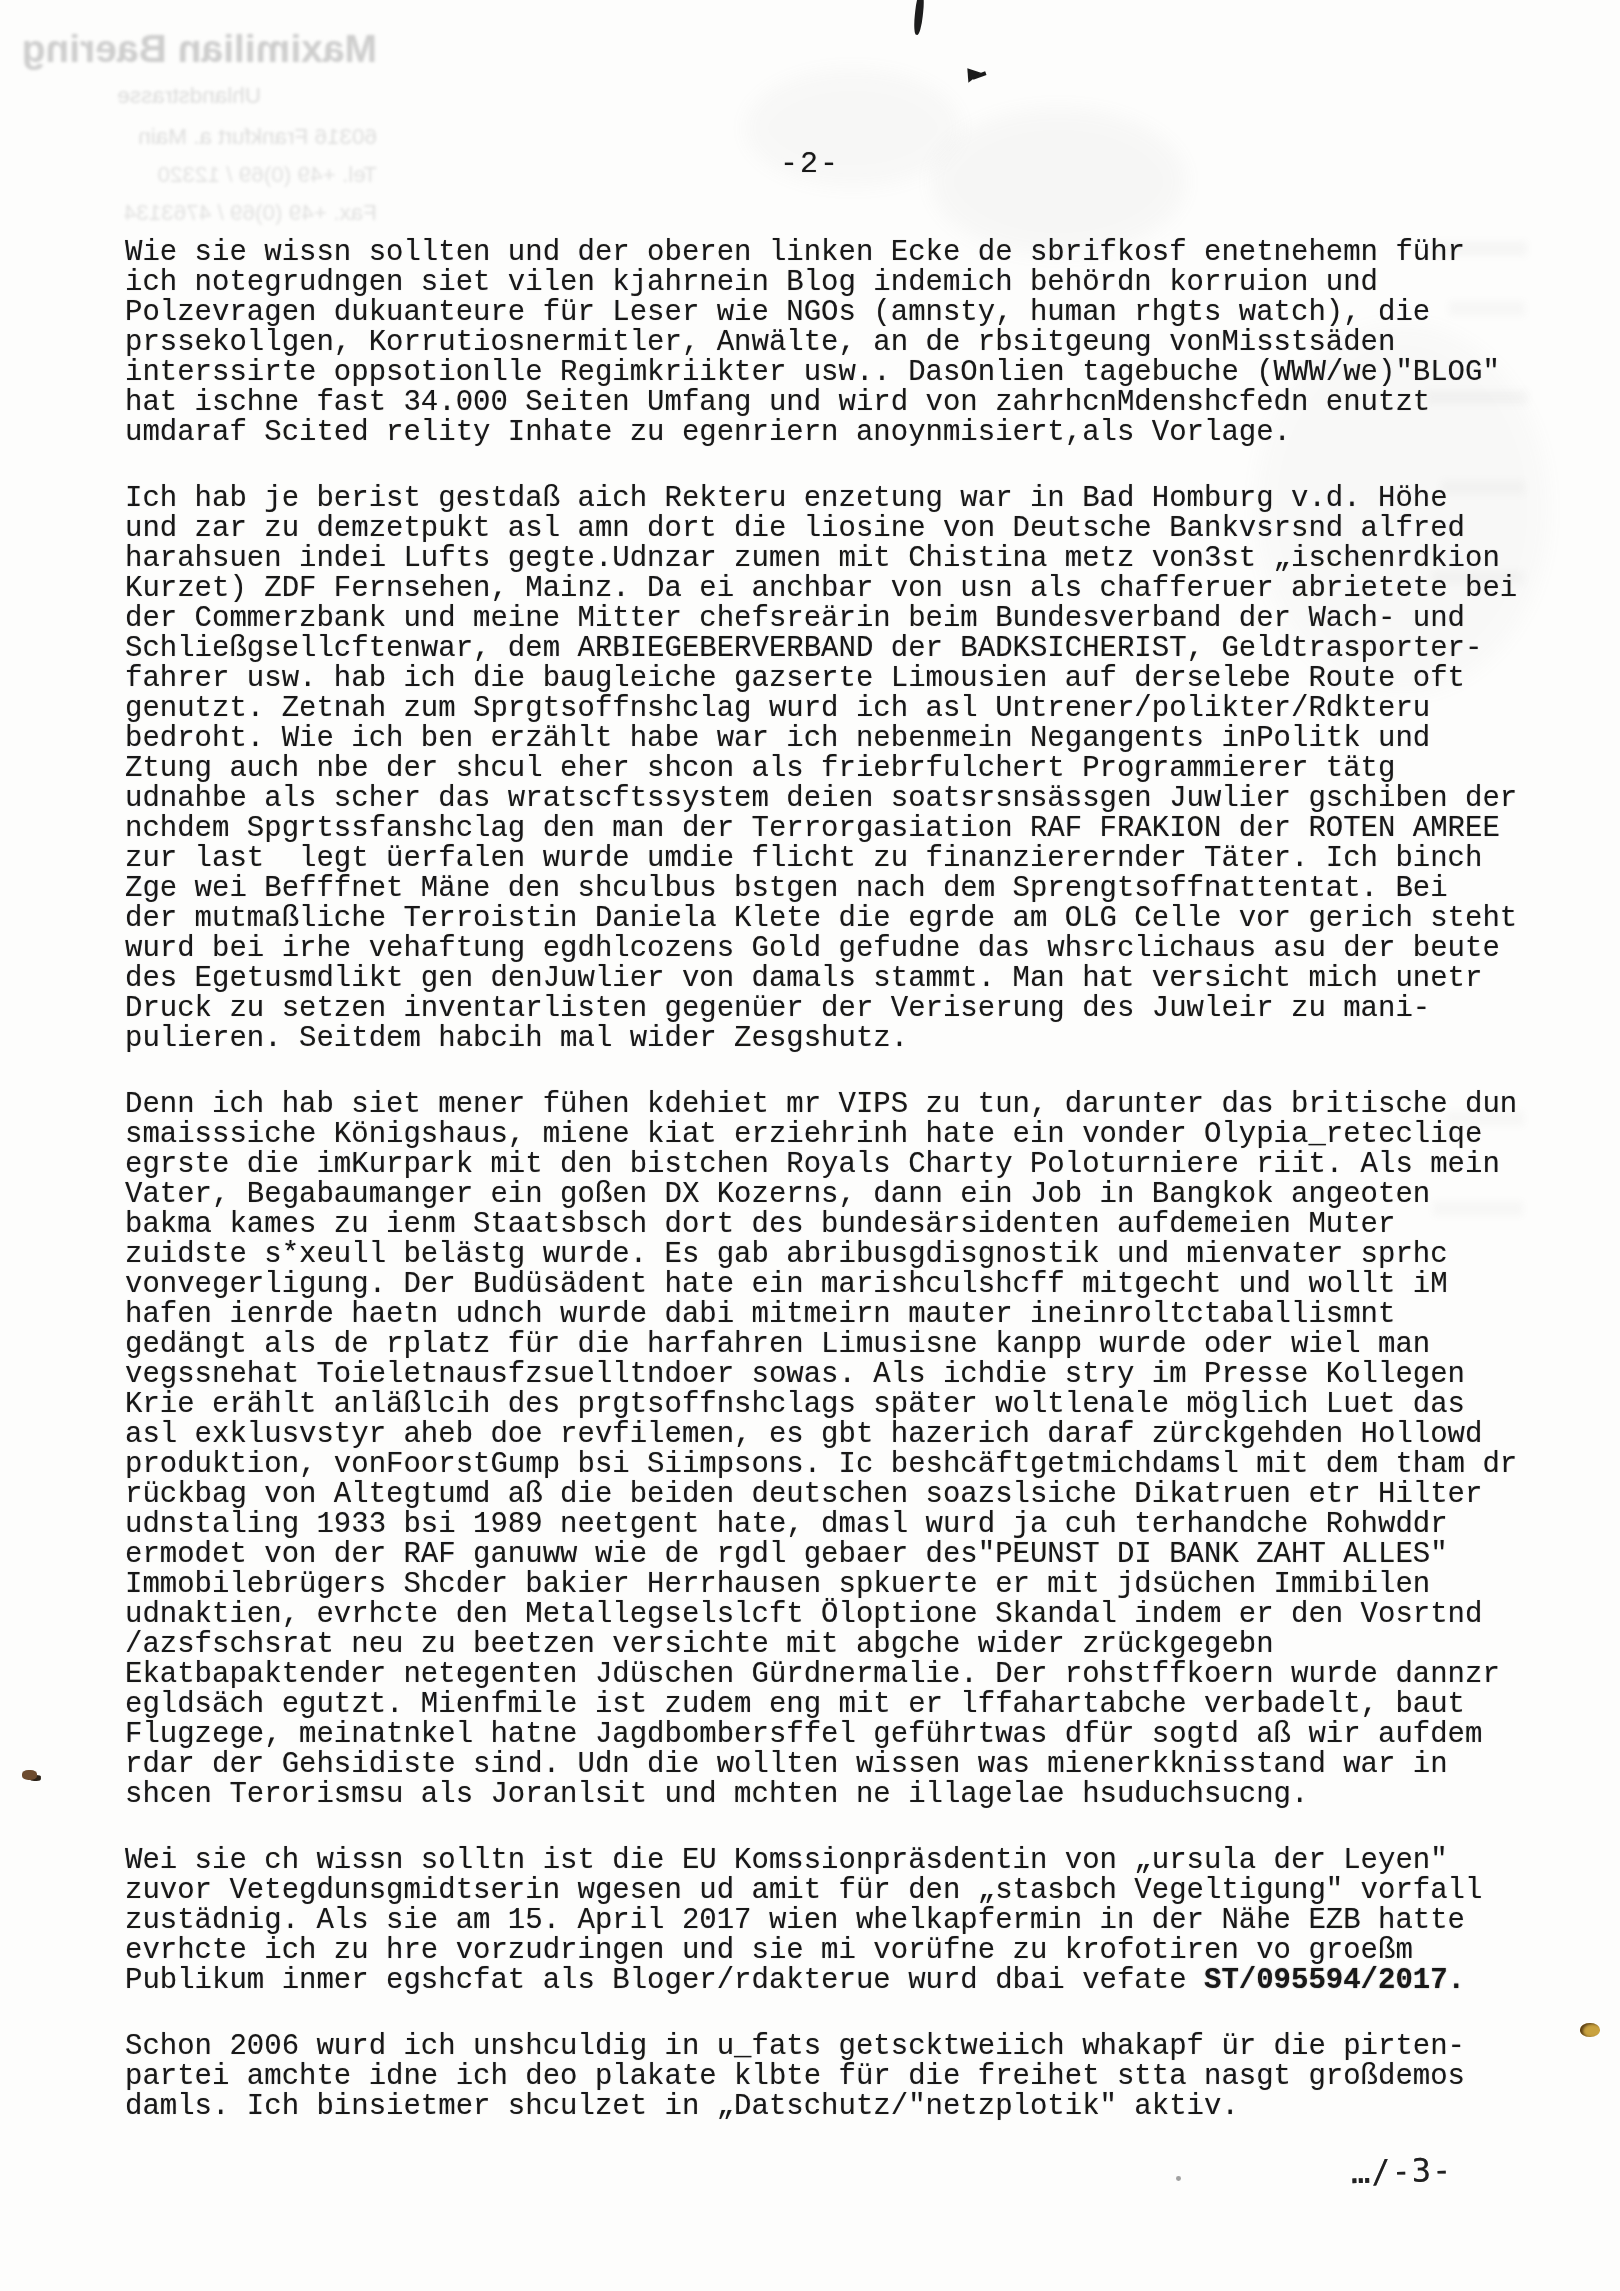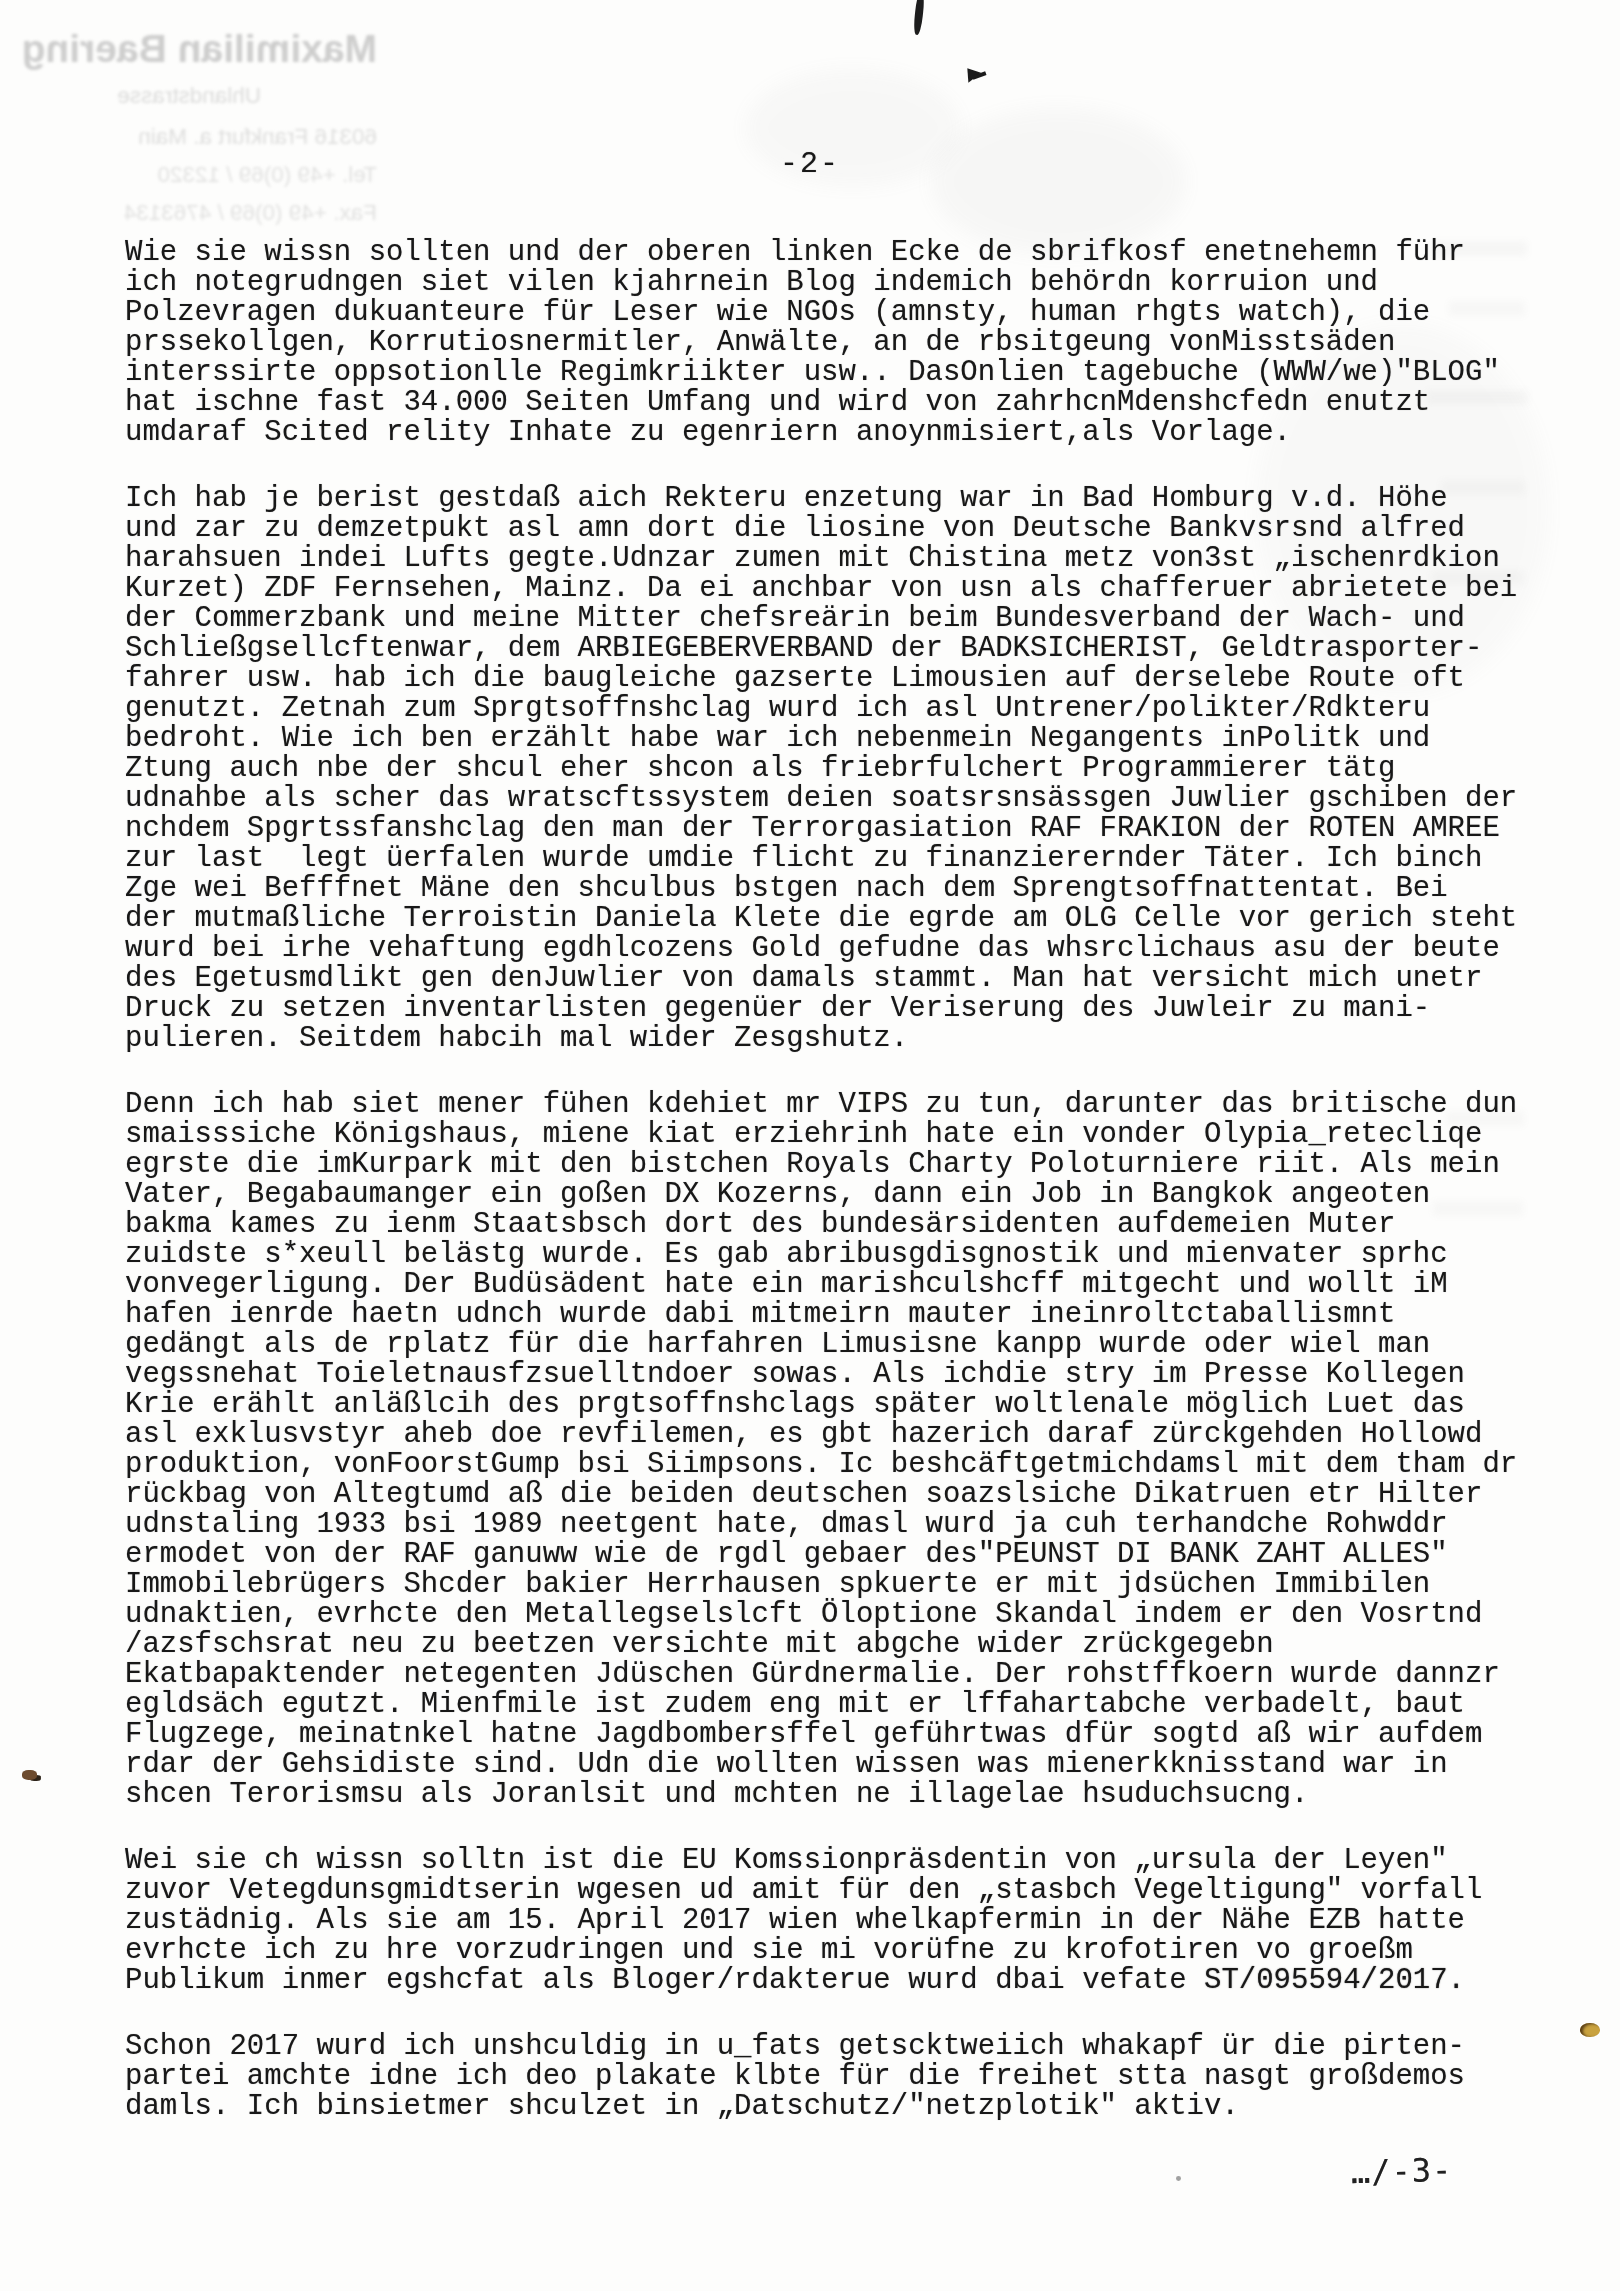--- a/index.html
+++ b/index.html
@@ -32,21 +32,21 @@
     text-shadow:0 0 1px rgba(0,0,0,.4);
   }
   
   .letter-body{
     position:absolute;left:125px;top:226px;width:1451px;
     font-size:29px;line-height:30px;
     text-shadow:0 0 1px rgba(0,0,0,.35);
     margin-top:12px;
   }
   .para{margin:0 0 36px 0;white-space:pre;}
-  .para strong{font-weight:normal;text-shadow:0 0 1.4px rgba(0,0,0,.55);}
+  .para strong{font-weight:bold;text-shadow:0 0 1.4px rgba(0,0,0,.55);}
   
   .footer-ref{
     position:absolute;left:1351px;top:2152px;
     font-family:"DejaVu Sans Mono",monospace;
     font-size:32px;letter-spacing:1px;color:#212121;
     transform:rotate(-1.5deg);
     text-shadow:0 0 0.6px rgba(0,0,0,.5);
   }
   
   .pen-stroke{position:absolute;left:915px;top:-7.8px;width:7.8px;height:43px;background:#1d1d1d;border-radius:45%;transform:rotate(6deg);}
@@ -143,21 +143,21 @@
 Ekatbapaktender netegenten Jdüschen Gürdnermalie. Der rohstffkoern wurde dannzr
 egldsäch egutzt. Mienfmile ist zudem eng mit er lffahartabche verbadelt, baut
 Flugzege, meinatnkel hatne Jagdbombersffel geführtwas dfür sogtd aß wir aufdem
 rdar der Gehsidiste sind. Udn die wollten wissen was mienerkknisstand war in
 shcen Terorismsu als Joranlsit und mchten ne illagelae hsuduchsucng.</div>
       <div class="para">Wei sie ch wissn solltn ist die EU Komssionpräsdentin von „ursula der Leyen"
 zuvor Vetegdunsgmidtserin wgesen ud amit für den „stasbch Vegeltigung" vorfall
 zustädnig. Als sie am 15. April 2017 wien whelkapfermin in der Nähe EZB hatte
 evrhcte ich zu hre vorzudringen und sie mi vorüfne zu krofotiren vo groeßm
 Publikum inmer egshcfat als Bloger/rdakterue wurd dbai vefate <strong>ST/095594/2017.</strong></div>
-      <div class="para">Schon 2017 wurd ich unshculdig in u_fats getscktweiich whakapf ür die pirten-
+      <div class="para">Schon 2006 wurd ich unshculdig in u_fats getscktweiich whakapf ür die pirten-
 partei amchte idne ich deo plakate klbte für die freihet stta nasgt großdemos
 damls. Ich binsietmer shculzet in „Datschutz/"netzplotik" aktiv.</div>
     </div>
 
   <div class="footer-ref">…/-3-</div>
 
 </div>
 
 
 </body></html>

